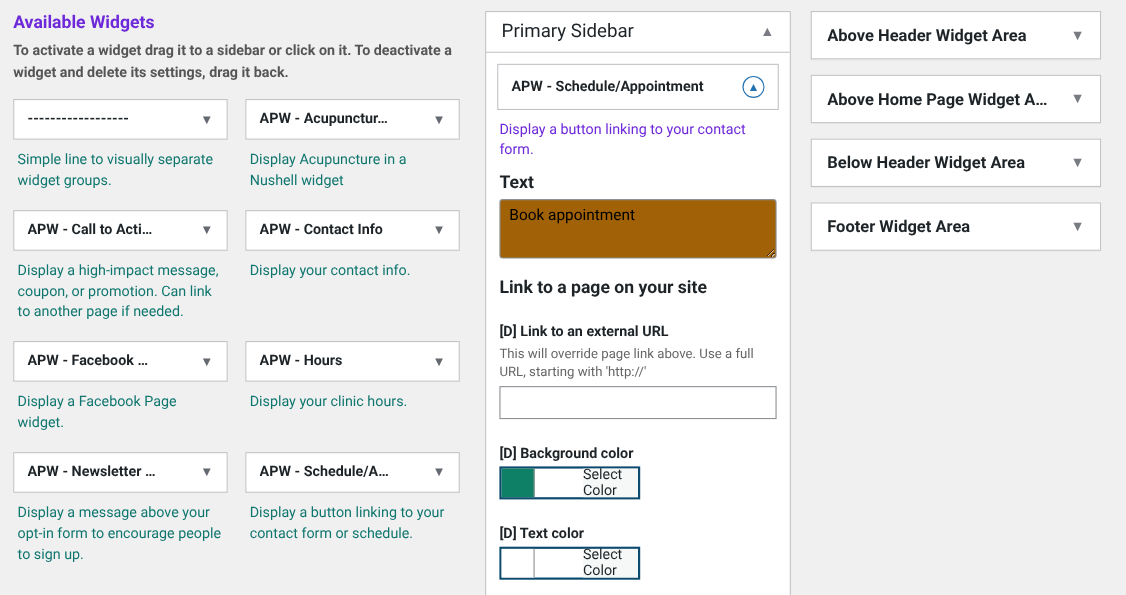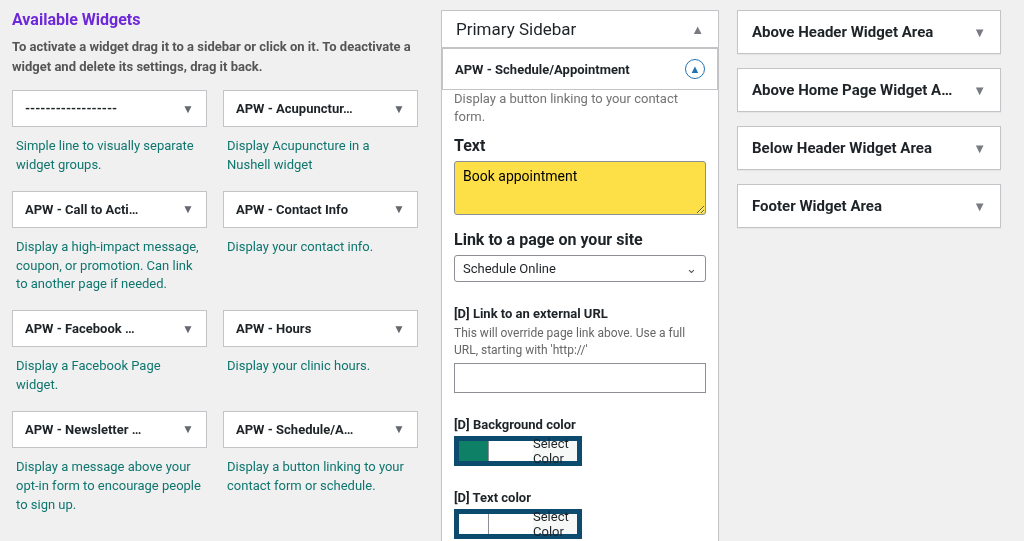--- a/index.html
+++ b/index.html
@@ -95,20 +95,21 @@
     font-size: 17px;
     font-weight: 400;
     color: #1d2327;
   }
   .sidebar-header .chev {
     color: #787c82;
     font-size: 13px;
   }
   .open-widget-handle {
     border: 1px solid #c3c4c7;
+    margin: 10px;
     padding: 10px 12px;
     display: flex;
     justify-content: space-between;
     align-items: center;
   }
   .open-widget-handle .wt {
     font-size: 13px;
     font-weight: 700;
   }
   .circle-chev {
@@ -116,21 +117,21 @@
     border: 1px solid #2271b1;
     border-radius: 50%;
     display: flex; align-items:center; justify-content:center;
     color: #2271b1;
     font-size: 11px;
   }
   .widget-form {
     padding: 0 12px 12px 12px;
   }
   .form-desc {
-    color: #737373;
+    color: #6d28d9;
     font-size: 13px;
     line-height: 1.4;
     margin: 0 0 10px 0;
   }
   .form-label {
     font-size: 16px;
     font-weight: 700;
     margin: 8px 0 6px 0;
   }
   .form-sublabel {
@@ -144,21 +145,21 @@
     line-height: 1.4;
   }
   .txtarea {
     width: 100%;
     height: 54px;
     border: 1px solid #8c8f94;
     border-radius: 3px;
     padding: 6px 8px;
     font-size: 14px;
     resize: both;
-    background:#fde047;
+    background:#a16207;
     font-family: inherit;
   }
   .selectwrap {
     border: 1px solid #8c8f94;
     border-radius: 3px;
     padding: 5px 8px;
     display: flex;
     justify-content: space-between;
     align-items: center;
     background:#fff;
@@ -166,21 +167,21 @@
   .selectwrap .chev { color:#555; }
   .input-line {
     width: 100%;
     height: 30px;
     border: 1px solid #8c8f94;
     background:#fff;
     margin-top:4px;
   }
   .colorpick {
     display: flex;
-    border: 5px solid #0c4a6e;
+    border: 2px solid #0c4a6e;
     width: 128px;
     height: 30px;
     margin-top: 4px;
     gap: 44px;
   }
   .swatch { width: 30px; height: 100%; background:#0d8065; border-right:1px solid #8c8f94;}
   .swatch.white { background:#fff; }
   .cpbtn { flex:1; display:flex; align-items:center; justify-content:center; font-size:13px; background:#f6f7f7; }
   .checkbox-row { display:flex; align-items:center; gap:6px; margin-top:14px; font-size:12px; color:#444;}
   .chkbox { width:14px; height:14px; border:1px solid #8c8f94; border-radius:3px; background:#fff; flex-shrink:0;}
@@ -287,24 +288,20 @@
         <span class="wt">APW - Schedule/Appointment</span>
         <span class="circle-chev">▲</span>
       </div>
 
       <div class="widget-form">
         <p class="form-desc">Display a button linking to your contact form.</p>
         <div class="form-label">Text</div>
         <textarea class="txtarea" style="">Book appointment</textarea>
 
         <div class="form-label" style="margin-top:12px;">Link to a page on your site</div>
-        <div class="selectwrap">
-          <span>Schedule Online</span>
-          <span class="chev">⌄</span>
-        </div>
 
         <div class="form-sublabel">[D] Link to an external URL</div>
         <div class="form-hint">This will override page link above. Use a full URL, starting with 'http://'</div>
         <div class="input-line"></div>
 
         <div class="form-sublabel">[D] Background color</div>
         <div class="colorpick">
           <div class="swatch"></div>
           <div class="cpbtn">Select Color</div>
         </div>

